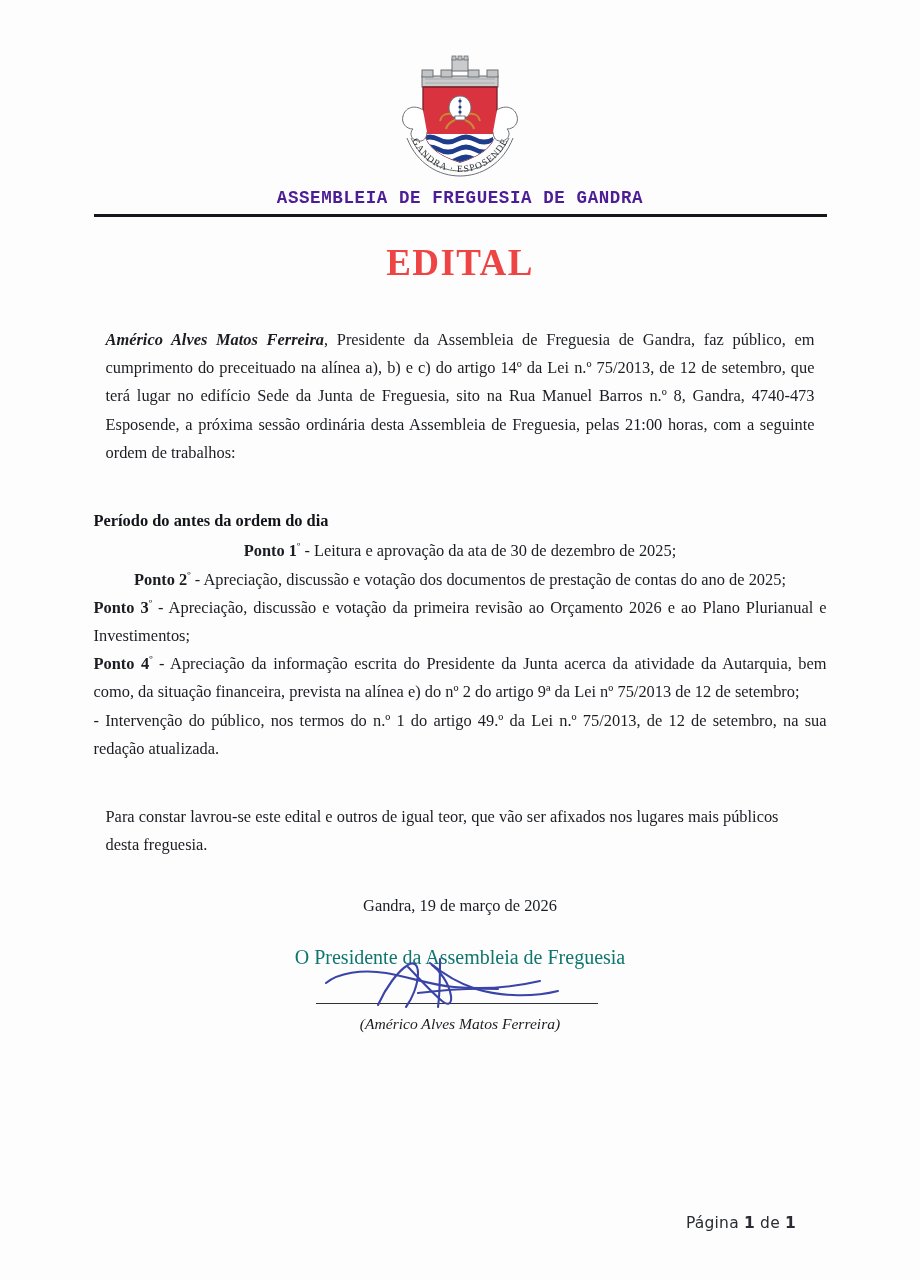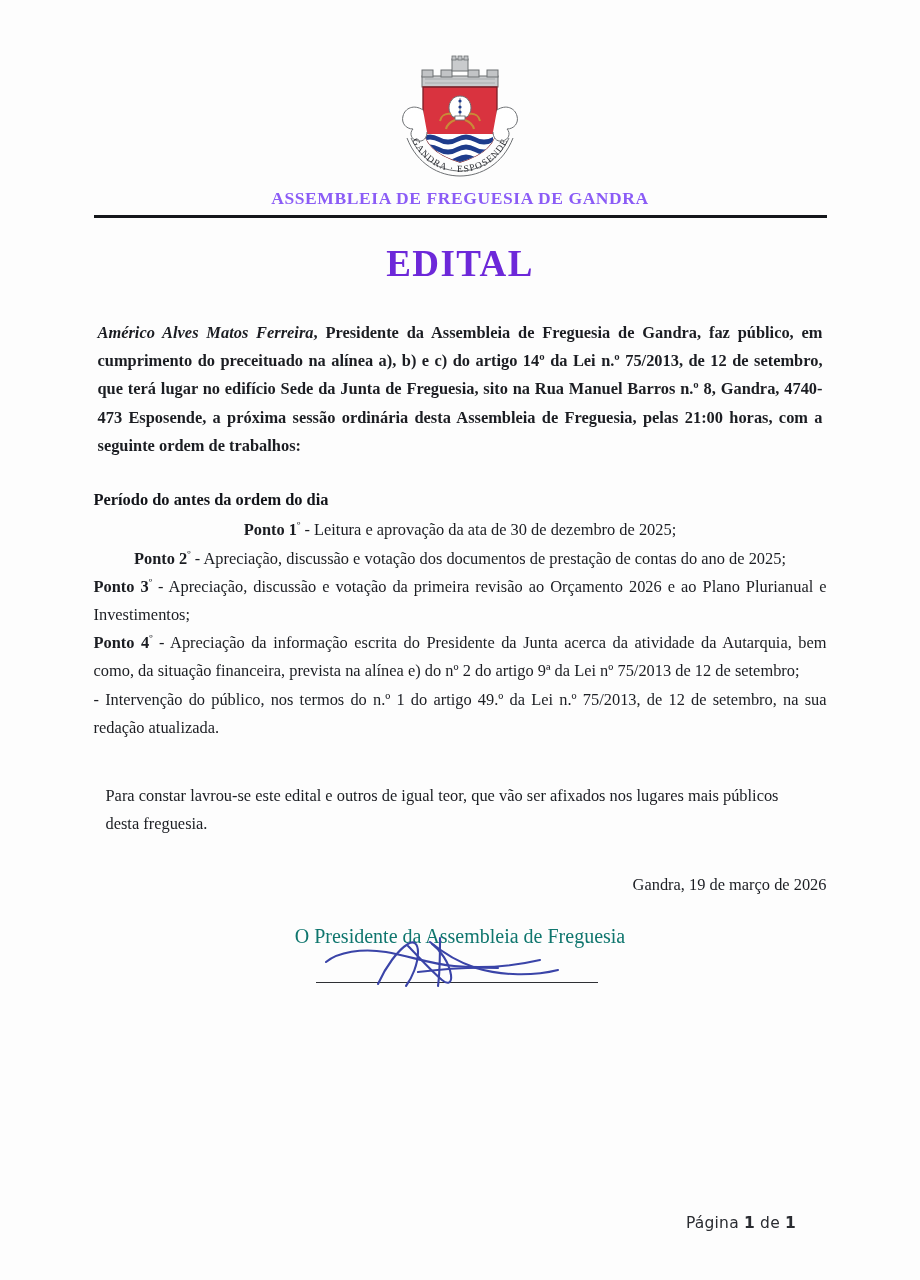--- a/index.html
+++ b/index.html
@@ -30,92 +30,91 @@
     display: flex;
     justify-content: center;
     padding-top: 52px;
     box-sizing: border-box;
   }
   .crest { display: block; }
 
   
   .org-title {
     text-align: center;
-    font-family: Liberation Serif, serif;
+    font-family: Liberation Mono, monospace;
     font-weight: bold;
     font-size: 17.5px;
     letter-spacing: 0.6px;
-    color: #8b5cf6;
+    color: #4c1d95;
     margin-top: 8px;
   }
   .rule {
     width: 733px;
     margin: 6px auto 0 auto;
     height: 3px;
     background: #15171b;
   }
 
   
   .edital-title {
     text-align: center;
     font-weight: bold;
     font-size: 37px;
     letter-spacing: 1.4px;
     margin-top: 24px;
-    color: #6d28d9;
+    color: #ef4444;
   }
   .session-title {
     text-align: center;
     font-weight: bold;
     font-size: 24px;
     letter-spacing: 0.4px;
     margin-top: 4px;
     color: #0e1014;
   }
 
   
   .body-wrap {
     margin: 0 auto;
     width: 733px;
     padding-top: 30px;
     font-size: 16.4px;
     line-height: 1.72;
     color: #1b1d22;
   }
   p.para {
-    margin: 4px;
+    margin: 12px;
     text-align: justify;
     text-justify: inter-word;
-    font-weight: bold;
   }
 
   .sec-head {
     font-weight: bold;
-    margin: 26px 0 2px 0;
+    margin: 40px 0 2px 0;
     font-size: 16.4px;
     color: #121419;
   }
 
   .item {
     margin: 0;
     text-align: justify;
   }
   .item-left { margin: 0; text-align: center; }
   .lead { font-weight: bold; }
   sup.ord {
     font-size: 0.66em;
     vertical-align: super;
     line-height: 0;
   }
 
   .spacer-lg { height: 28px; }
   .spacer-md { height: 20px; }
 
   .closing { margin: 12px; text-align: left; }
-  .place-date { margin: 0; text-align: right; }
+  .place-date { margin: 0; text-align: center; }
 
   
   .sign-block {
     margin: 0 auto;
     width: 733px;
     position: relative;
     padding-top: 26px;
     text-align: center;
   }
   .sign-role {
@@ -267,17 +266,18 @@
           <path d="M88 56 C96 38 108 22 118 16 C124 12 128 16 128 24 C128 36 122 50 116 58"></path>
           <path d="M118 18 C128 28 140 42 152 52 C158 57 162 55 161 47 C159 34 150 22 142 16"></path>
           <path d="M140 14 C152 24 168 34 186 40 C212 48 244 48 268 42"></path>
           <path d="M150 10 C150 26 150 44 148 58"></path>
           <path d="M128 44 C152 41 180 39 208 40"></path>
         </g>
       </svg>
       <div class="sign-line"></div>
     </div>
 
+    <div class="sign-name">(Américo Alves Matos Ferreira)</div>
   </div>
 
   <div class="footer"><span>Página </span><b>1</b><span> de </span><b>1</b></div>
 
 </div>
 
 </body></html>

